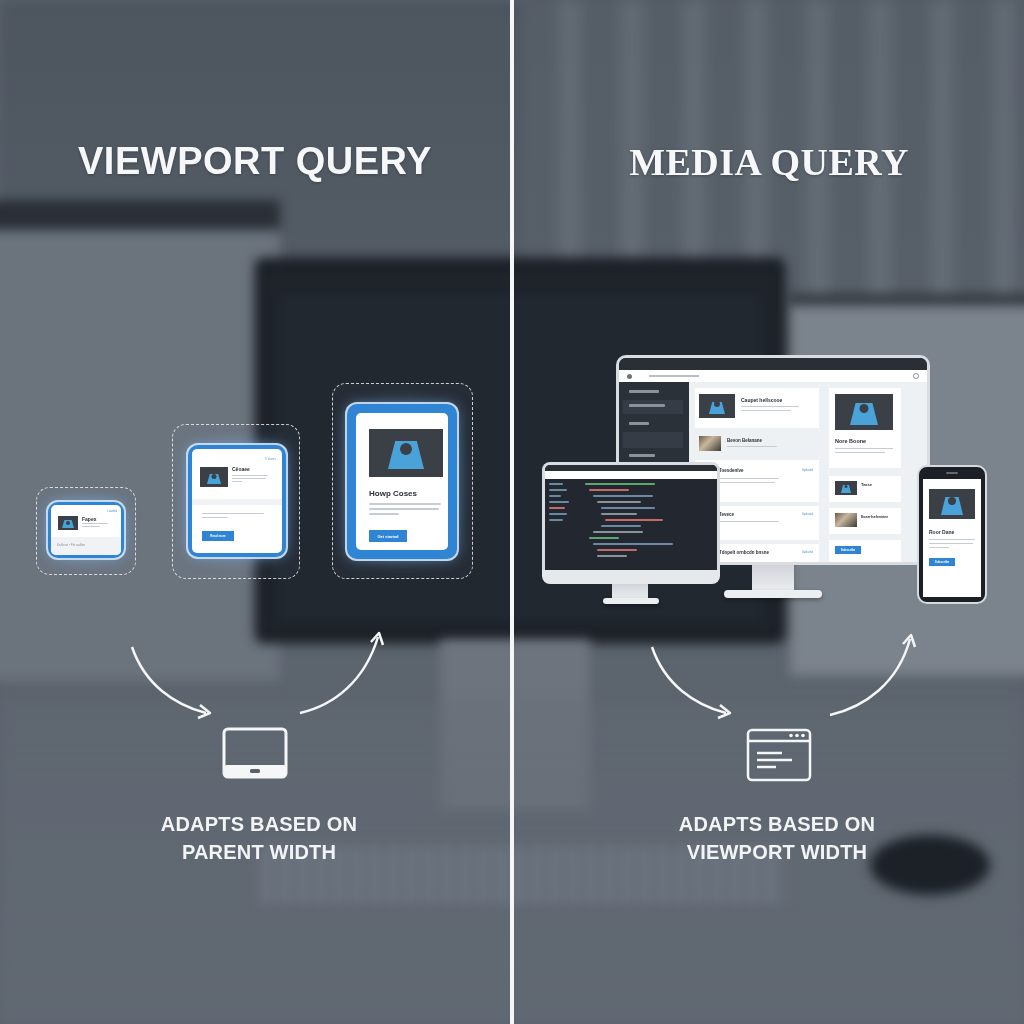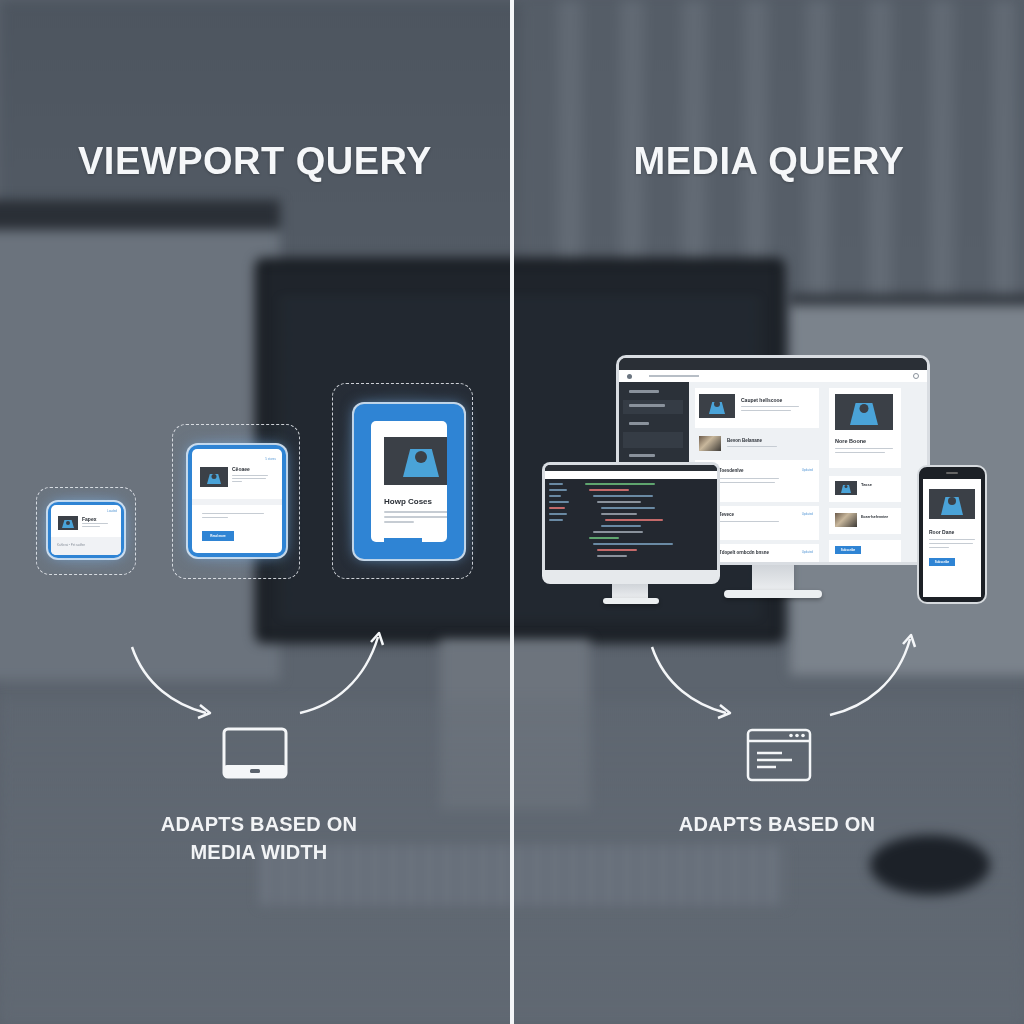--- a/index.html
+++ b/index.html
@@ -37,21 +37,21 @@
       position: absolute; left: 510px; top: 0; width: 4px; height: 1024px;
       background: #f4f6f8;
     }
 
     .title {
       position: absolute; color: #f5f7f9; font-weight: 700; font-size: 38px;
       letter-spacing: 0.5px; text-align: center; white-space: nowrap;
       text-shadow: 0 1px 3px rgba(0,0,0,.25);
     }
     .title.left { left: 0; width: 510px; top: 140px; }
-    .title.right { left: 514px; width: 510px; top: 140px; }
+    .title.right { left: 514px; width: 510px; top: 140px; font-family: Liberation Serif, serif; }
 
     .caption {
       position: absolute; color: #f2f4f6; font-weight: 700; font-size: 20px;
       line-height: 28px; text-align: center; letter-spacing: 0.2px;
     }
     .caption.left { left: 100px; width: 318px; top: 810px; }
     .caption.right { left: 618px; width: 318px; top: 810px; }
 
     
     .dash-box {
@@ -166,21 +166,21 @@
       <div class="txt-line" style="left:40px;top:29px;width:34px;height:1px;"></div>
       <div class="txt-line" style="left:40px;top:32px;width:10px;height:1px;"></div>
       <div class="strip" style="top:50px;height:6px;"></div>
       <div class="txt-line" style="left:10px;top:64px;width:62px;height:1px;"></div>
       <div class="txt-line" style="left:10px;top:68px;width:26px;height:1px;"></div>
       <div class="btn" style="left:10px;top:82px;width:32px;height:10px;font-size:3px;">Read more</div>
     </div>
   </div>
 
   <div class="dash-box" style="left:332px;top:383px;width:141px;height:196px;"></div>
-  <div class="cq-card" style="left:347px;top:404px;width:110px;height:155px;padding:17px;margin-left:7px;">
+  <div class="cq-card" style="left:347px;top:404px;width:110px;height:155px;padding:9px;">
     <div class="card-inner">
       <div class="thumb" style="left:13px;top:16px;width:74px;height:48px;">
         <div class="trap" style="width:36px;height:28px;bottom:8px;"></div>
         <div class="dot" style="width:12px;height:12px;top:14px;"></div>
       </div>
       <div class="card-title" style="left:13px;top:76px;font-size:8px;">Howp Coses</div>
       <div class="txt-line" style="left:13px;top:90px;width:72px;height:1.5px;"></div>
       <div class="txt-line" style="left:13px;top:95px;width:70px;height:1.5px;"></div>
       <div class="txt-line" style="left:13px;top:100px;width:30px;height:1.5px;"></div>
       <div class="btn" style="left:13px;top:117px;width:38px;height:12px;font-size:4px;">Get started</div>
@@ -195,21 +195,21 @@
   </svg>
 
   <svg style="position:absolute;left:222px;top:727px;" width="66" height="52" viewBox="0 0 66 52">
     <rect x="2" y="2" width="62" height="48" rx="4" fill="none" stroke="#f4f6f8" stroke-width="3"></rect>
     <rect x="2" y="38" width="62" height="12" rx="3" fill="#f4f6f8"></rect>
     <rect x="28" y="42" width="10" height="4" rx="1.5" fill="#5a626c"></rect>
   </svg>
 
   <div class="caption left">
     <div>ADAPTS BASED ON</div>
-    <div>MEDIA WIDTH</div>
+    <div>PARENT WIDTH</div>
   </div>
 </section>
 
 <section>
 
   <div class="device">
     <div class="monitor-frame" style="left:616px;top:355px;width:314px;height:210px;">
       <div class="tabbar" style="height:12px;"></div>
       <div class="browser-bar" style="top:12px;height:12px;">
         <div style="position:absolute;left:8px;top:4px;width:5px;height:5px;border-radius:50%;background:#6b7580;"></div>
@@ -351,14 +351,15 @@
     <circle cx="45" cy="7.5" r="1.8" fill="#f4f6f8"></circle>
     <circle cx="51" cy="7.5" r="1.8" fill="#f4f6f8"></circle>
     <circle cx="57" cy="7.5" r="1.8" fill="#f4f6f8"></circle>
     <line x1="11" y1="25" x2="36" y2="25" stroke="#f4f6f8" stroke-width="2.5"></line>
     <line x1="11" y1="32" x2="46" y2="32" stroke="#f4f6f8" stroke-width="2.5"></line>
     <line x1="11" y1="39" x2="30" y2="39" stroke="#f4f6f8" stroke-width="2.5"></line>
   </svg>
 
   <div class="caption right">
     <div>ADAPTS BASED ON</div>
+    <div>VIEWPORT WIDTH</div>
   </div>
 </section>
 
 </body></html>

